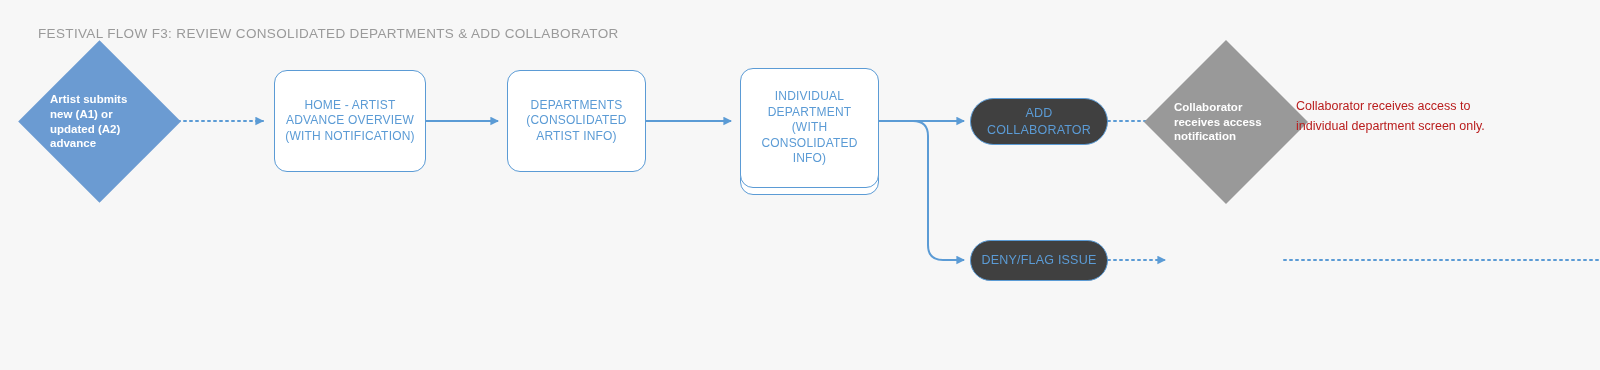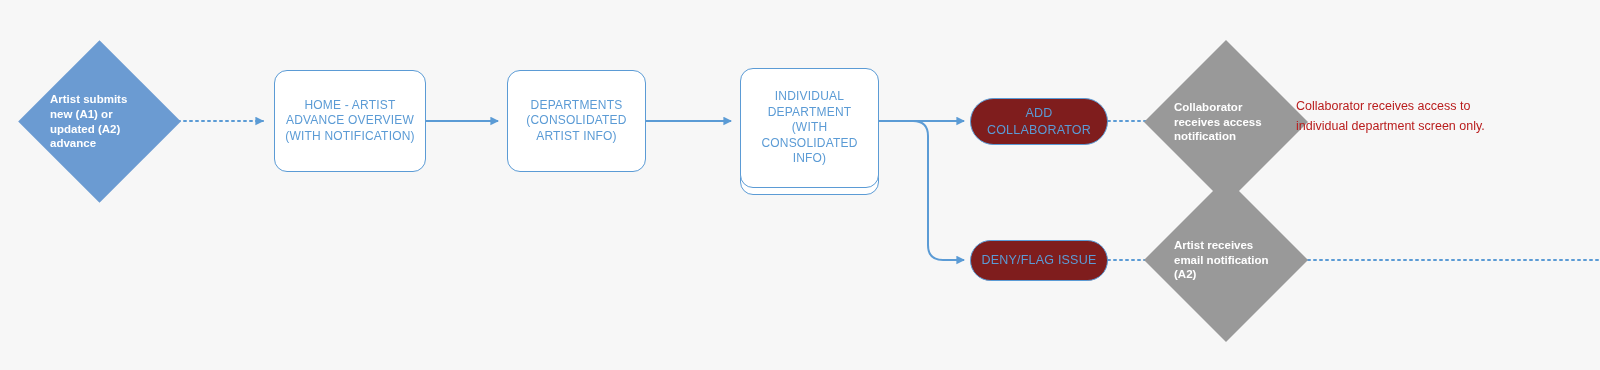--- a/index.html
+++ b/index.html
@@ -71,21 +71,21 @@
     justify-content: center;
     text-align: center;
     color: #5b9bd5;
     line-height: 1.3;
     letter-spacing: 0.2px;
   }
 
   .pill {
     position: absolute;
     box-sizing: border-box;
-    background: #7f1d1d;
+    background: #404040;
     border: 1.6px solid #5b9bd5;
     border-radius: 999px;
     display: flex;
     align-items: center;
     justify-content: center;
     text-align: center;
     color: #5b9bd5;
     line-height: 1.3;
     letter-spacing: 0.2px;
   }
@@ -116,20 +116,21 @@
     height: 370px;
     overflow: visible;
     pointer-events: none;
   }
 </style>
 </head>
 <body>
 
 <div id="canvas">
 
+  <div class="flow-title">FESTIVAL FLOW F3: REVIEW CONSOLIDATED DEPARTMENTS &amp; ADD COLLABORATOR</div>
 
   <svg class="conn" viewBox="0 0 1600 370">
     <defs>
       <marker id="arrowBlue" markerWidth="7" markerHeight="7" refX="6.4" refY="3.5" orient="auto" markerUnits="strokeWidth">
         <path d="M0,0.4 L6.8,3.5 L0,6.6 z" fill="#5b9bd5"></path>
       </marker>
       <marker id="arrowBlueDot" markerWidth="9" markerHeight="9" refX="7.6" refY="4.5" orient="auto" markerUnits="userSpaceOnUse">
         <path d="M0,0.2 L8.6,4.5 L0,8.8 z" fill="#5b9bd5"></path>
       </marker>
     </defs>
@@ -170,20 +171,16 @@
 
   <div class="pill" style="left:970px; top:98px; width:138px; height:47px; font-size:12.5px; padding:0 12px;">ADD COLLABORATOR</div>
 
   <div class="pill" style="left:970px; top:240px; width:138px; height:41px; font-size:12.5px; padding:0 10px;">DENY/FLAG ISSUE</div>
 
   <div class="diamond diamond-gray" style="left:1168px; top:64px; width:116px; height:116px;">
     <div class="shape"></div>
     <div class="label" style="font-size:11.5px; padding:0 6px;">Collaborator receives access notification</div>
   </div>
 
-  <div class="diamond diamond-gray" style="left:1168px; top:202px; width:116px; height:116px;">
-    <div class="shape"></div>
-    <div class="label" style="font-size:11.5px; padding:0 6px;">Artist receives email notification (A2)</div>
-  </div>
 
   <div class="note" style="left:1296px; top:96px;">Collaborator receives access to individual department screen only.</div>
 
 </div>
 
 </body></html>

